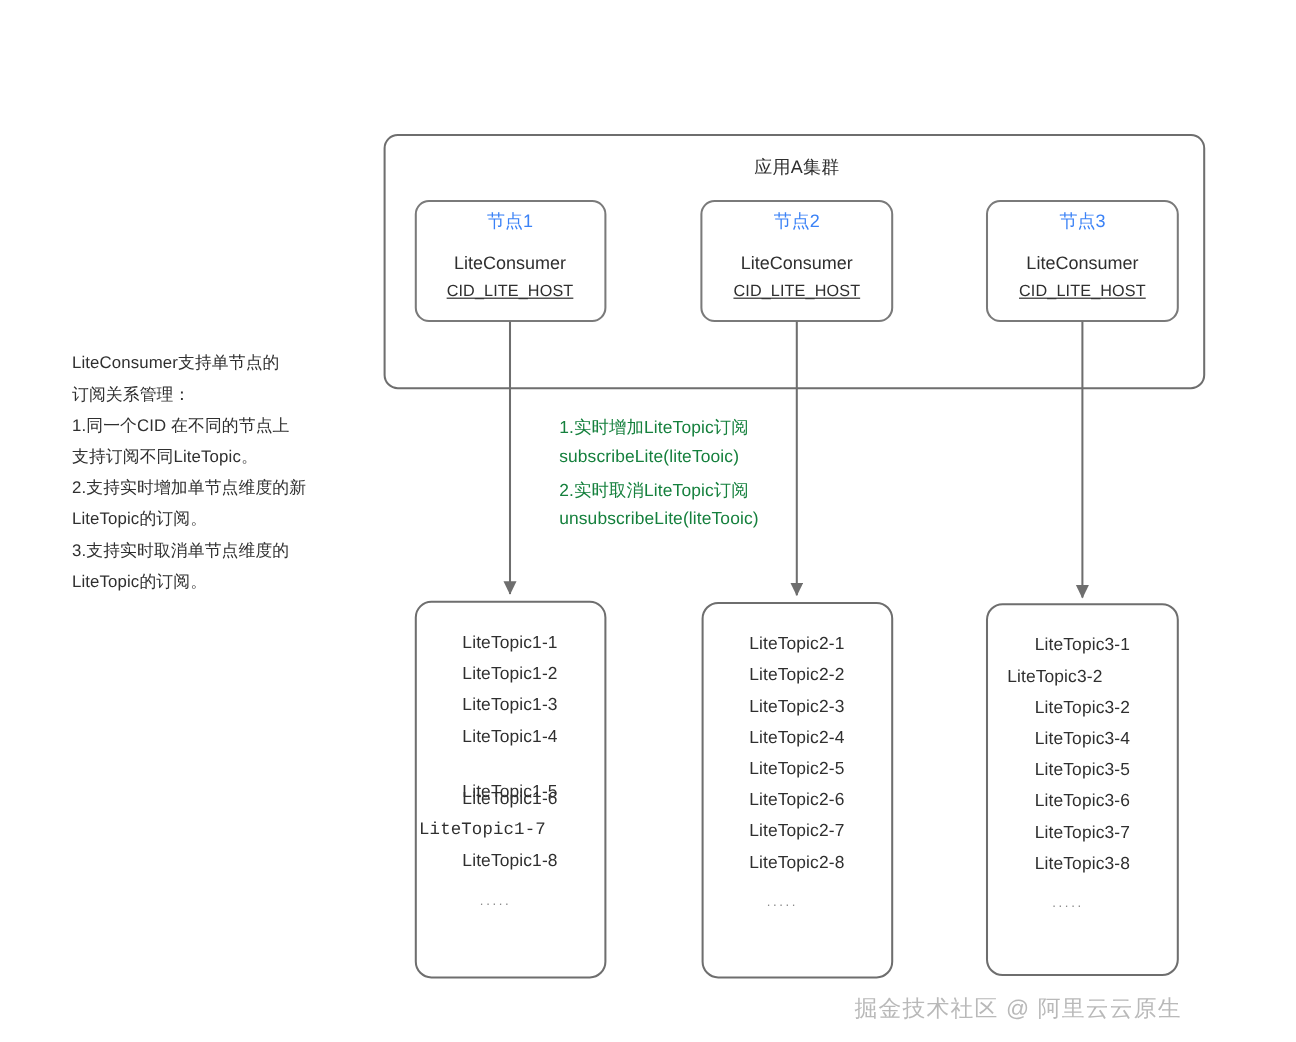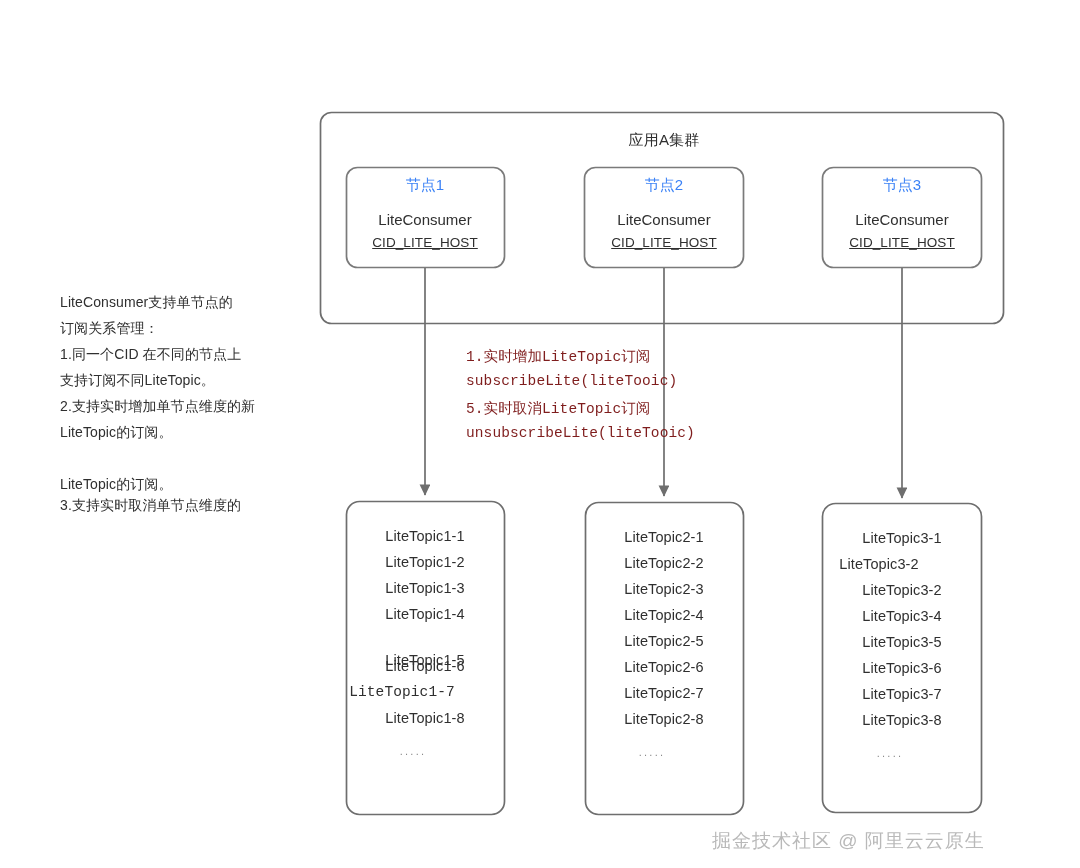--- a/index.html
+++ b/index.html
@@ -77,24 +77,23 @@
     position: absolute;
     font-size: 14px;
     color: #2f2f2f;
     white-space: nowrap;
     letter-spacing: 0.1px;
   }
 
   .mid-note-line {
     position: absolute;
     font-size: 14.5px;
-    color: #7f1d1d;
+    color: #15803d;
     white-space: nowrap;
     letter-spacing: 0.1px;
-    font-family: Liberation Mono, monospace;
   }
 
   .watermark {
     position: absolute;
     font-size: 19px;
     color: #b9b9b9;
     white-space: nowrap;
     letter-spacing: 1px;
   }
 
@@ -143,28 +142,28 @@
   <div class="txt node-main centered" style="left:902px; top:212px;">LiteConsumer</div>
   <div class="txt node-sub centered" style="left:902px; top:236px;">CID_LITE_HOST</div>
 
   <div id="left-note">
       <div class="note-line" style="left: 60px; top: 294px;">LiteConsumer支持单节点的</div>
       <div class="note-line" style="left: 60px; top: 320px;">订阅关系管理：</div>
       <div class="note-line" style="left: 60px; top: 346px;">1.同一个CID 在不同的节点上</div>
       <div class="note-line" style="left: 60px; top: 372px;">支持订阅不同LiteTopic。</div>
       <div class="note-line" style="left: 60px; top: 398px;">2.支持实时增加单节点维度的新</div>
       <div class="note-line" style="left: 60px; top: 424px;">LiteTopic的订阅。</div>
-      <div class="note-line" style="left: 60px; top: 450px; margin-top: 47px;">3.支持实时取消单节点维度的</div>
+      <div class="note-line" style="left: 60px; top: 450px;">3.支持实时取消单节点维度的</div>
       <div class="note-line" style="left: 60px; top: 476px;">LiteTopic的订阅。</div>
     </div>
 
   <div id="middle-note">
       <div class="mid-note-line" style="left: 466px; top: 347px;">1.实时增加LiteTopic订阅</div>
       <div class="mid-note-line" style="left: 466px; top: 373px;">subscribeLite(liteTooic)</div>
-      <div class="mid-note-line" style="left: 466px; top: 399px;">5.实时取消LiteTopic订阅</div>
+      <div class="mid-note-line" style="left: 466px; top: 399px;">2.实时取消LiteTopic订阅</div>
       <div class="mid-note-line" style="left: 466px; top: 425px;">unsubscribeLite(liteTooic)</div>
     </div>
 
   <div id="topic-lists">
       <div class="topic-line" style="left: 425px; top: 528px; transform: translateX(-50%);">LiteTopic1-1</div>
       <div class="topic-line" style="left: 425px; top: 554px; transform: translateX(-50%);">LiteTopic1-2</div>
       <div class="topic-line" style="left: 425px; top: 580px; transform: translateX(-50%);">LiteTopic1-3</div>
       <div class="topic-line" style="left: 425px; top: 606px; transform: translateX(-50%);">LiteTopic1-4</div>
       <div class="topic-line" style="left: 425px; top: 632px; transform: translateX(-50%); margin-top: 20px;">LiteTopic1-5</div>
       <div class="topic-line" style="left: 425px; top: 658px; transform: translateX(-50%);">LiteTopic1-6</div>

